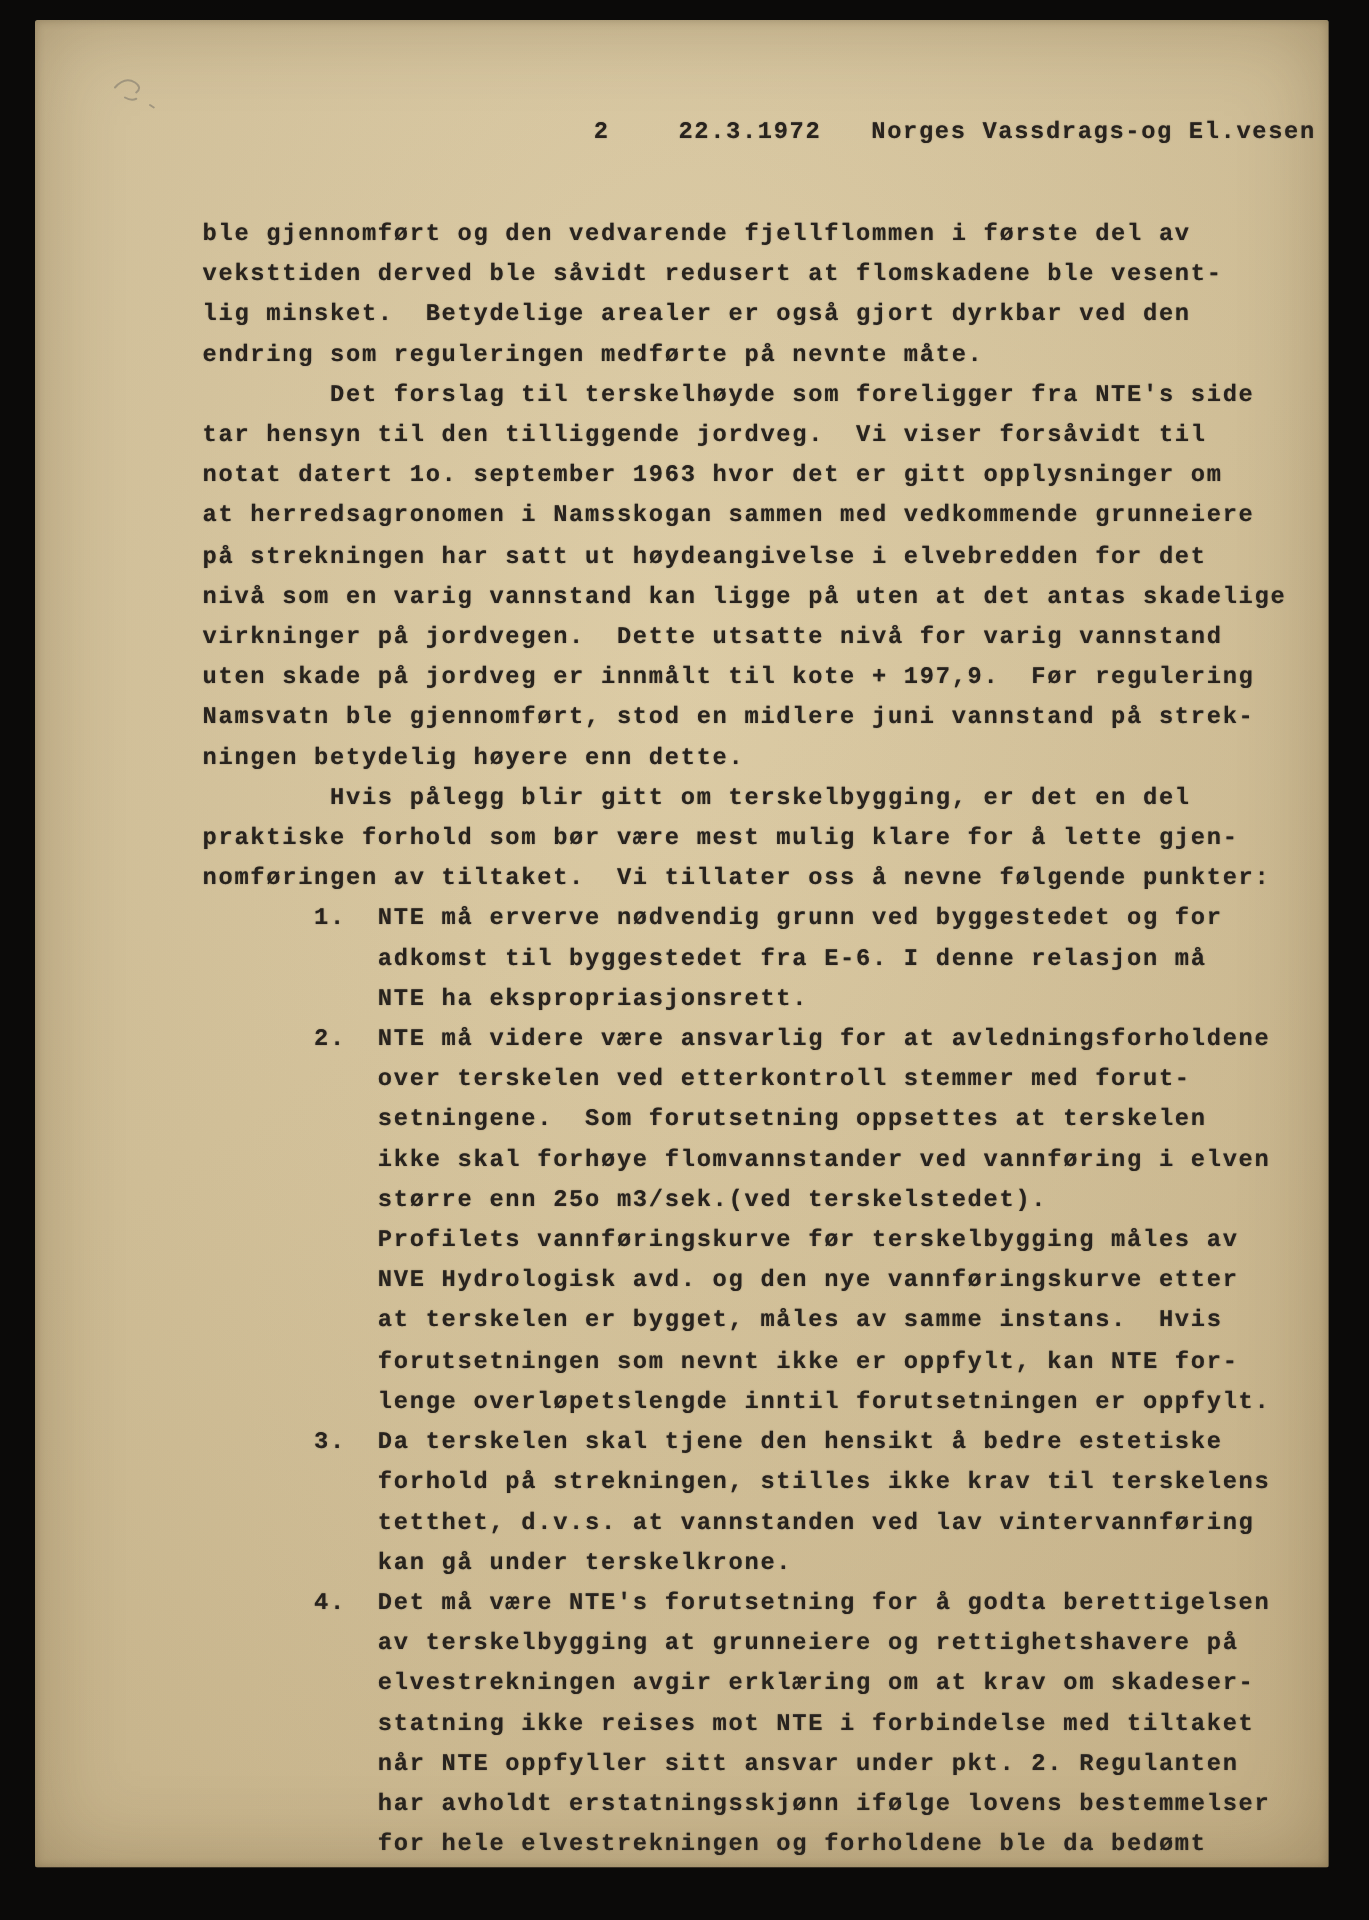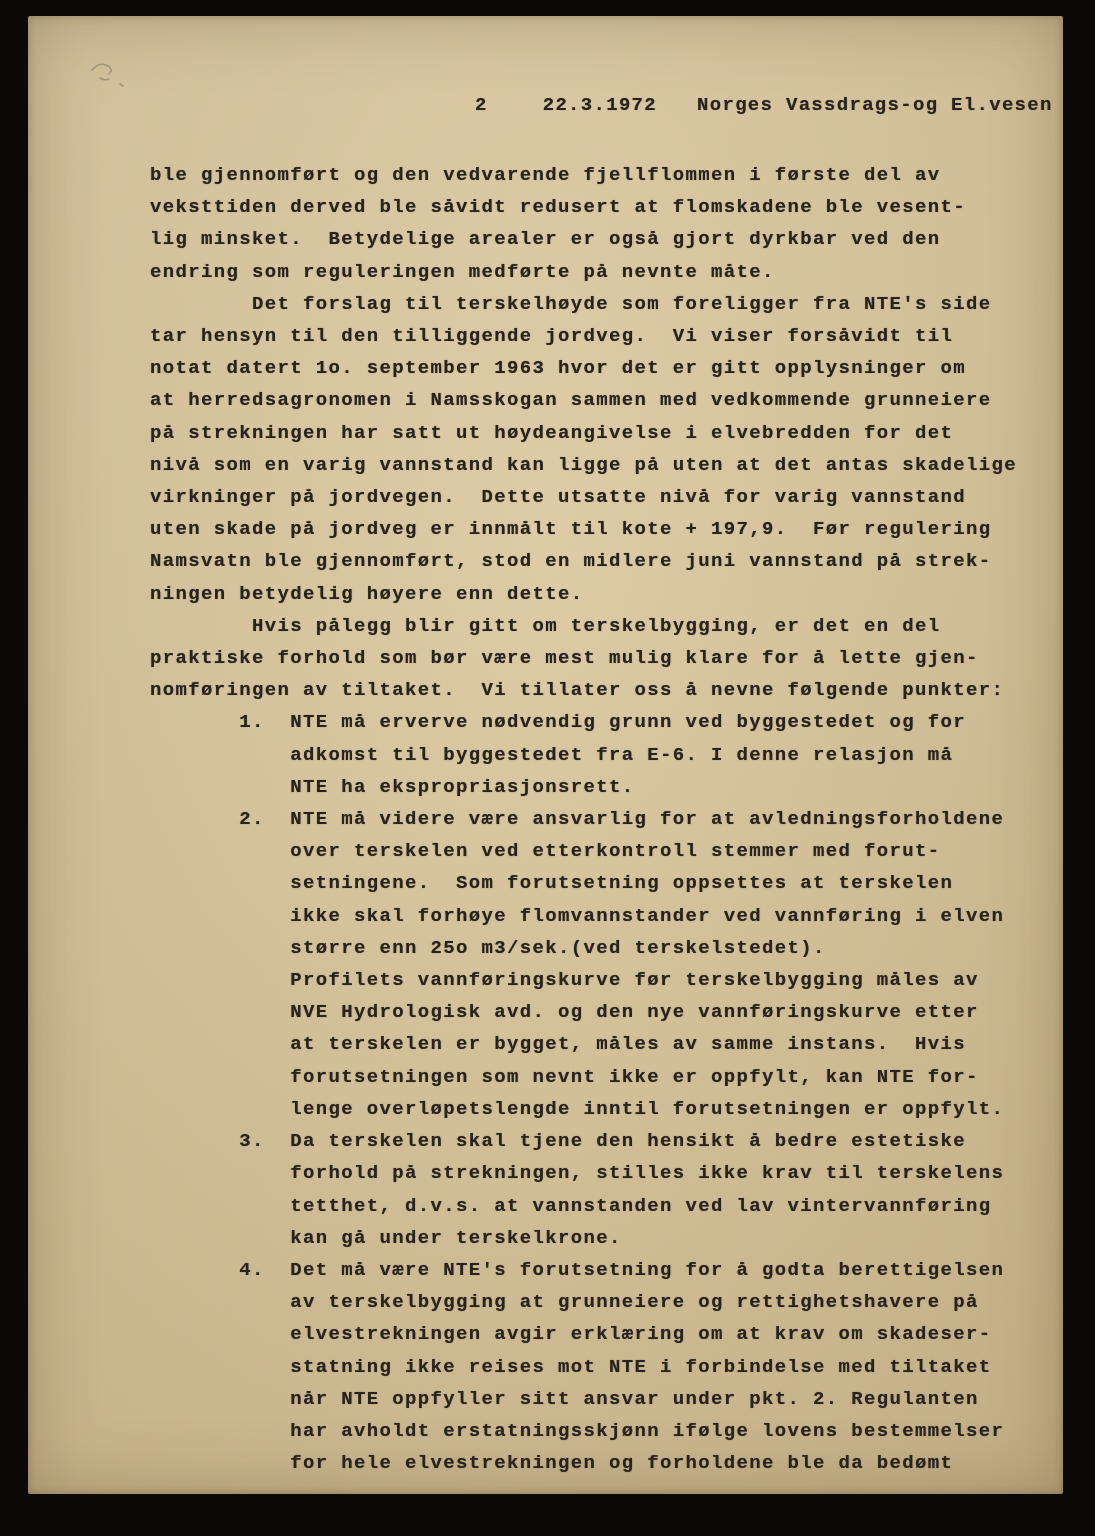--- a/index.html
+++ b/index.html
@@ -45,21 +45,21 @@
     letter-spacing: 1.3px;
     white-space: pre;
   }
   .header .pgnum { margin-left: 447px; }
   .header .hdate  { margin-left: 55px; }
   .header .horg   { margin-left: 40px; }
   .body-text {
     position: absolute;
     top: 143px;
     left: 122px;
-    margin: 0;
+    margin: 12px;
     font-size: 19px;
     line-height: 32.2px;
     letter-spacing: 1.35px;
     white-space: pre;
   }
   .pencil-mark {
     position: absolute;
     top: 40px;
     left: 58px;
     width: 46px;

